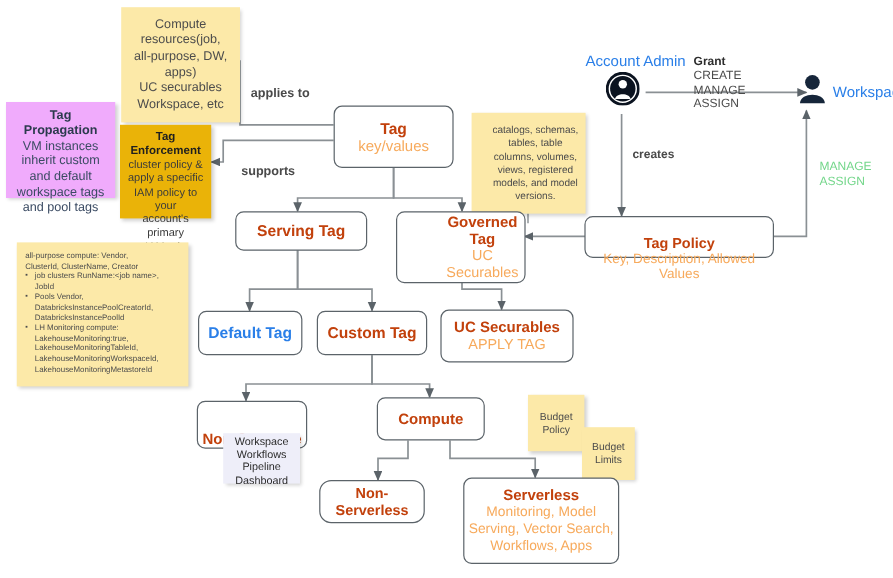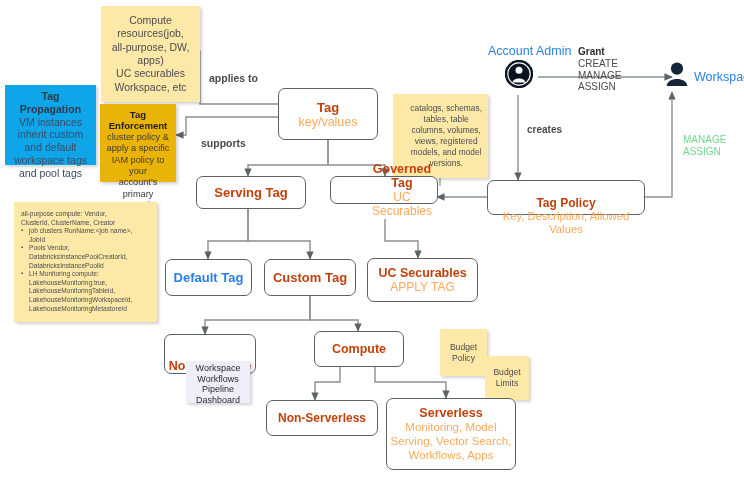--- a/index.html
+++ b/index.html
@@ -8,21 +8,21 @@
   svg.wires{position:absolute;left:0;top:0;width:744px;height:482px;pointer-events:none;}
   .node{position:absolute;box-sizing:border-box;display:flex;flex-direction:column;align-items:center;justify-content:center;text-align:center;}
   .boxnode{border:1.4px solid #5b6369;border-radius:7px;background:#ffffff;}
   .t-green{color:#c2410c;font-weight:bold;}
   .t-orange{color:#f7aa5c;}
   .t-blue{color:#2a7fe8;font-weight:bold;}
   .note{position:absolute;box-sizing:border-box;padding:5px 6px;text-align:center;
         box-shadow:2px 2px 3px rgba(0,0,0,0.18);}
   .note-yellow{background:#fce9a8;color:#4c4c4c;}
   .note-green{background:#eab308;color:#3b3b3b;}
-  .note-blue{background:#0ea5e9;color:#3b4b63;}
+  .note-blue{background:#f0abfc;color:#3b4b63;}
   .note-lav{background:#eeeef9;color:#2b2b2b;}
   .lbl{position:absolute;color:#4a4a4a;font-weight:bold;white-space:pre;}
   .ul{list-style:none;margin:0;padding:0;text-align:left;}
   .ul li{position:relative;padding-left:8px;margin:0;}
   .ul li:before{content:"\25AA";position:absolute;left:0;top:-1px;font-size:6px;}
   .icon-circle{position:absolute;}
 </style>
 </head>
 <body>
 
@@ -142,21 +142,21 @@
 
   <div class="node boxnode" style="left:278px;top:88px;width:100px;height:52px;">
     <div class="t-green" style="font-size:13px;">Tag</div>
     <div class="t-orange" style="font-size:12.5px;">key/values</div>
   </div>
 
   <div class="node boxnode" style="left:196px;top:176px;width:110px;height:33px;">
     <div class="t-green" style="font-size:13px;">Serving Tag</div>
   </div>
 
-  <div class="node boxnode" style="left:330px;top:176px;width:108px;height:28px;padding-left:36px;">
+  <div class="node boxnode" style="left:330px;top:176px;width:108px;height:60px;padding-left:36px;">
     <div class="t-green" style="font-size:12.5px;">Governed Tag</div>
     <div class="t-orange" style="font-size:12px;">UC Securables</div>
   </div>
 
   <div class="node boxnode" style="left:487px;top:180px;width:158px;height:35px;">
     <div class="t-green" style="font-size:12px;line-height:13px;margin-top:37px;">Tag Policy</div>
     <div class="t-orange" style="font-size:11.3px;line-height:13px;">Key, Description, Allowed Values</div>
   </div>
 
   <div class="node boxnode" style="left:165px;top:259px;width:87px;height:37px;">
@@ -180,21 +180,21 @@
     <div>Workspace</div>
     <div>Workflows</div>
     <div>Pipeline</div>
     <div>Dashboard</div>
   </div>
 
   <div class="node boxnode" style="left:314px;top:331px;width:90px;height:36px;">
     <div class="t-green" style="font-size:12.5px;">Compute</div>
   </div>
 
-  <div class="node boxnode" style="left:266px;top:400px;width:112px;height:36px;">
+  <div class="node boxnode" style="left:266px;top:400px;width:88px;height:36px;border-radius:10px;">
     <div class="t-green" style="font-size:12px;">Non-Serverless</div>
   </div>
 
   <div class="node boxnode" style="left:386px;top:398px;width:130px;height:72px;">
     <div class="t-green" style="font-size:12.5px;">Serverless</div>
     <div class="t-orange" style="font-size:11.5px;line-height:14px;">
       <div>Monitoring, Model</div>
       <div>Serving, Vector Search,</div>
       <div>Workflows, Apps</div>
     </div>

